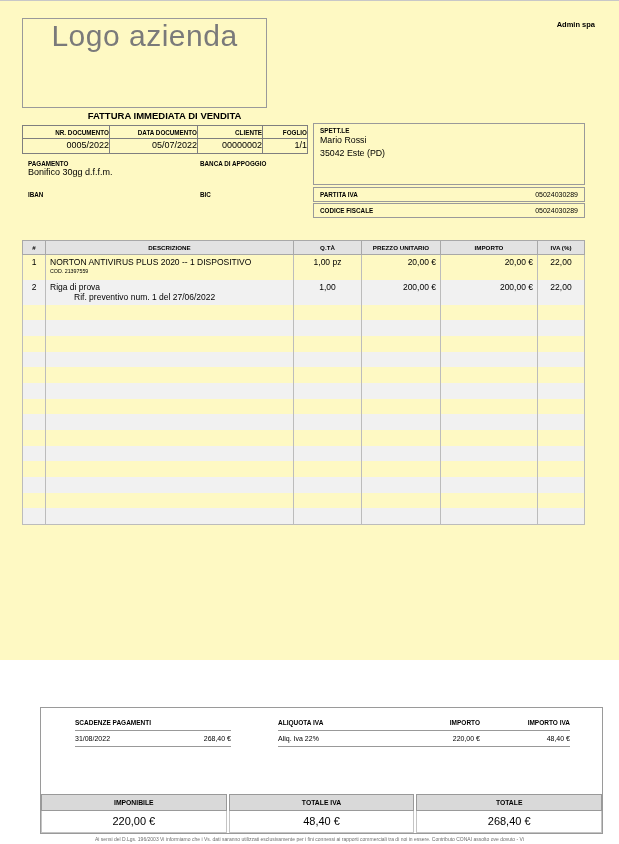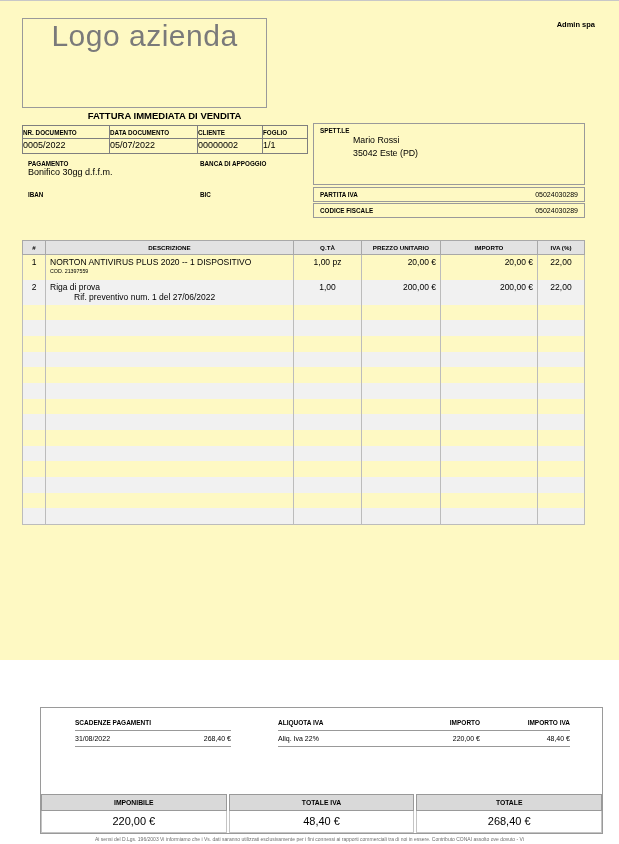--- a/index.html
+++ b/index.html
@@ -10,36 +10,36 @@
   
   .company { position:absolute; top:19px; right:24px; font-size:7.5px; font-weight:bold; }
   .logo-box { position:absolute; left:22px; top:17px; width:245px; height:90px;
               border:1px solid #9a9a9a; display:flex; align-items:flex-start; justify-content:center; }
   .logo-text { font-size:30px; color:#7a7a7a; letter-spacing:0.5px; }
   .doc-title { position:absolute; left:22px; top:109px; width:285px; text-align:center;
                font-size:9.5px; font-weight:bold; }
 
   
   .doc-table { position:absolute; left:22px; top:124px; width:285px; border-collapse:collapse; table-layout:fixed; }
-  .doc-table th, .doc-table td { border:1px solid #7f7f7f; text-align:left; }
+  .doc-table th, .doc-table td { border:1px solid #7f7f7f; text-align:right; }
   .doc-table th { font-size:6.3px; font-weight:bold; padding:3px 0 2px; }
   .doc-table td { font-size:9px; padding:1px 0 3px; }
 
   
   .lbl { font-size:6.3px; font-weight:bold; }
   .val { font-size:9px; }
   .pay-pagamento { position:absolute; left:28px; top:159px; }
   .pay-banca     { position:absolute; left:200px; top:159px; }
   .pay-iban      { position:absolute; left:28px; top:190px; }
   .pay-bic       { position:absolute; left:200px; top:190px; }
 
   
   .cust-box { position:absolute; left:313px; top:122px; width:272px; height:62px;
               border:1px solid #9a9a9a; padding:3px 6px; }
-  .cust-box .name-line { font-size:8.8px; line-height:13px;margin-left:33px; }
+  .cust-box .name-line { font-size:8.8px; line-height:13px; }
   .fisc-row { position:absolute; left:313px; width:272px; height:15px; border:1px solid #9a9a9a;
               display:flex; align-items:center; justify-content:space-between; padding:0 6px; }
   .fisc-row.piva { top:186px; }
   .fisc-row.cf   { top:202px; }
   .fisc-row .v { font-size:7px; }
 
   
   .items { position:absolute; left:22px; top:239px; width:562px; border-collapse:collapse; table-layout:fixed; }
   .items th { background:#e2e2e2; font-size:6.2px; font-weight:bold; padding:3px 2px;
               border:1px solid #a8a8a8; border-left:none; text-align:center; }

